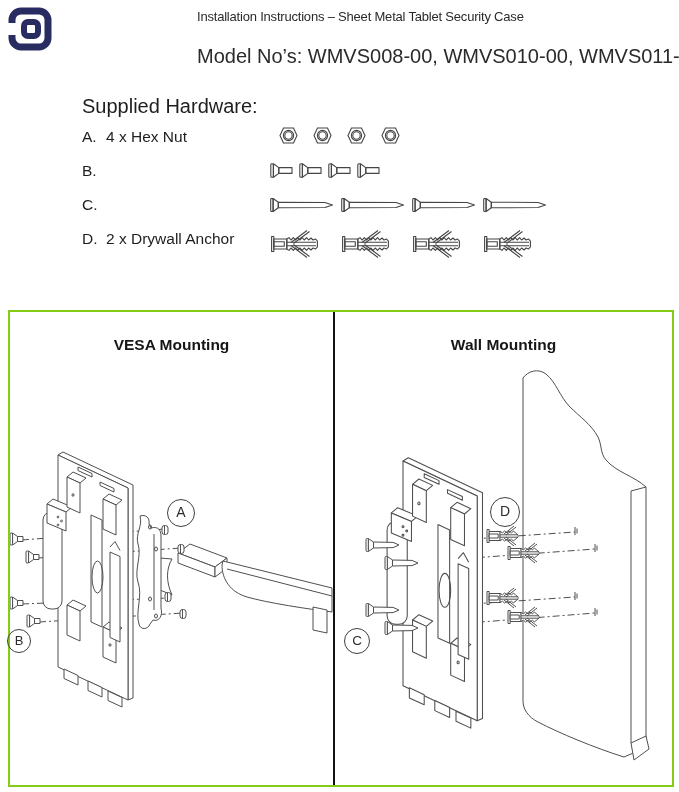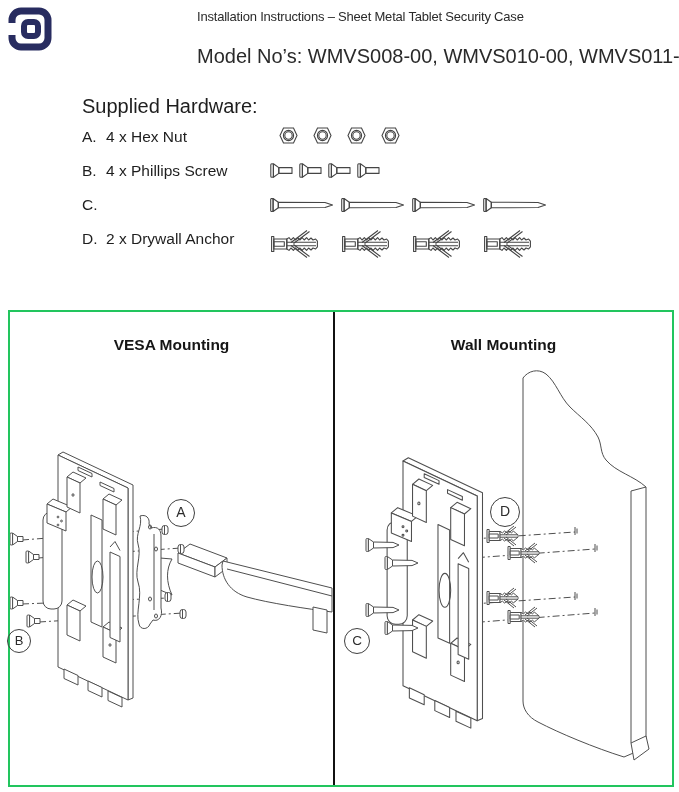--- a/index.html
+++ b/index.html
@@ -9,21 +9,21 @@
   
   .brand-text{font-weight:bold;font-size:37px;letter-spacing:-1px;color:#282c60;line-height:44px;}
   .doc-title{font-size:13px;letter-spacing:-0.2px;white-space:nowrap;color:#2a2a2a;}
   .doc-models{font-size:20px;white-space:nowrap;color:#2a2a2a;margin-top:12px;}
   
   .hw-heading{font-size:20px;}
   .hw-row{font-size:15.5px;display:flex;}
   .hw-letter{display:inline-block;width:24px;}
   .hw-icons{display:flex;align-items:center;}
   
-  .panels{left:8px;top:310px;width:662px;height:473px;border:2px solid #22c55e;background:#fff;}
+  .panels{left:8px;top:310px;width:662px;height:473px;border:2px solid #84cc16;background:#fff;}
   .divider{left:323px;top:0;width:2px;height:473px;background:#111;}
   .panel-title{top:24px;text-align:center;font-weight:bold;font-size:15.5px;color:#161616;}
   .label-circle{border:1.4px solid #3f3f3f;border-radius:50%;text-align:center;
     color:#2c2c2c;background:transparent;z-index:5;box-sizing:border-box;}
   svg{display:block;}
 </style>
 </head>
 <body>
 
 <svg width="0" height="0" class="abs" aria-hidden="true">
@@ -147,21 +147,20 @@
     <svg width="19" height="17" viewBox="0 0 19 17">
         <use href="#sym-hex"></use>
       </svg>
     <svg width="19" height="17" viewBox="0 0 19 17">
         <use href="#sym-hex"></use>
       </svg>
   </div>
 
   <div class="abs hw-row" style="left:82px;top:162px;">
     <span class="hw-letter">B.</span>
-    <span>4 x Phillips Screw</span>
   </div>
   <div class="abs hw-icons" style="left:270px;top:163px;gap:6px;">
     <svg width="23" height="15" viewBox="0 0 23 15">
         <use href="#sym-phil"></use>
       </svg>
     <svg width="23" height="15" viewBox="0 0 23 15">
         <use href="#sym-phil"></use>
       </svg>
     <svg width="23" height="15" viewBox="0 0 23 15">
         <use href="#sym-phil"></use>

